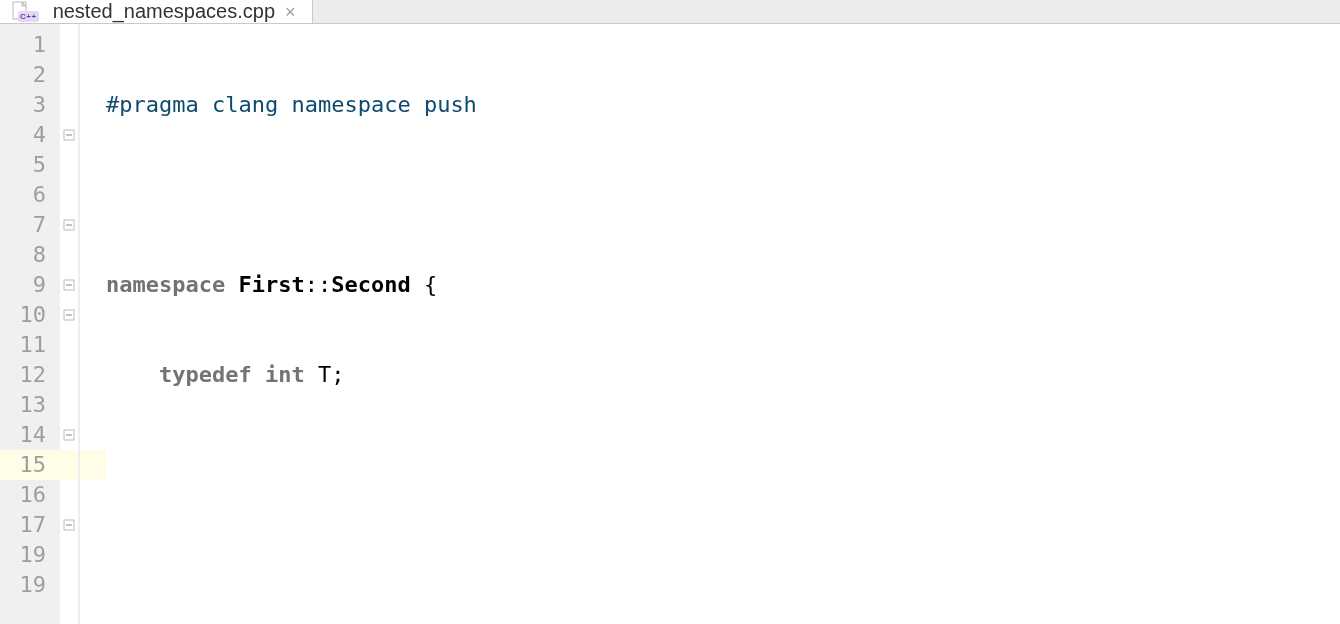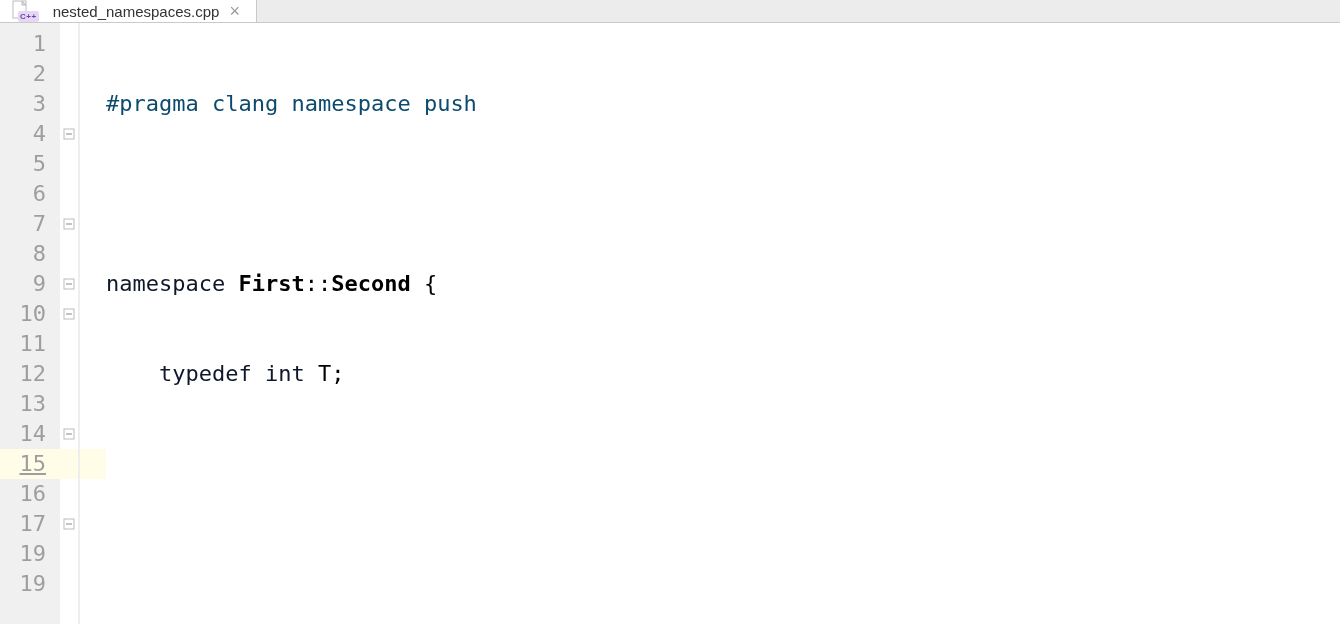--- a/index.html
+++ b/index.html
@@ -2,41 +2,41 @@
 <html><head>
 <meta charset="utf-8">
 <style>
   * { box-sizing: border-box; }
   html, body { margin: 0; padding: 0; width: 1340px; height: 624px; overflow: hidden; font-family: "Menlo", "Consolas", "Monaco", monospace; }
   .root { width: 1340px; height: 624px; display: flex; flex-direction: column; background: #fff; }
   
   .tabbar { height: 44px; background: #ececec; border-bottom: 1px solid #c9c9c9; display: flex; align-items: stretch; }
   .tab { display: flex; align-items: center; gap: 8px; background: #fff; border-right: 1px solid #c9c9c9; padding: 0 14px 0 10px; }
   .tab .icon { width: 22px; height: 22px; display: flex; align-items: center; justify-content: center; }
-  .tab .label { font-family: -apple-system, "Segoe UI", Arial, sans-serif; font-size: 15px; color: #333; }
+  .tab .label { font-family: -apple-system, "Segoe UI", Arial, sans-serif; font-size: 20px; color: #333; }
   .tab .close { font-family: Arial, sans-serif; color: #9a9a9a; font-size: 18px; line-height: 1; padding: 0 2px; }
 
   .editor { flex: 1; display: flex; font-size: 22px; line-height: 30px; }
   .gutter { width: 60px; background: #f0f0f0; border-right: 0; text-align: right; padding-top: 6px; }
   .gutter .ln { color: #9e9e9e; padding-right: 14px; height: 30px; font-family: "Menlo","Consolas",monospace; }
   
   .foldcol { width: 18px; padding-top: 6px; }
   .foldcol .fs { height: 30px; display:flex; align-items:center; justify-content:center; position:relative; }
   .foldmark { width: 12px; height: 12px; }
   .foldmark svg { display:block; }
   
   .marginline { width: 28px; border-left: 2px solid #eee; padding-top:6px; }
   .marginline .ml { height:30px; }
 
   .code { flex: 1; padding-top: 6px; white-space: pre; overflow: hidden; }
   .codeline { height: 30px; }
   .hlrow { background: #fffde7; }
-  .hlrow-gutter { background: #fffde7; text-decoration: underline; }
+  .hlrow-gutter { background: #fffde7; }
   
-  .kw { color: #0f172a; font-weight: normal; }
+  .kw { color: #737373; font-weight: bold; }
   .kw2 { color: #0c4a6e; }
   .str { color: #008000; font-weight: bold; }
   .punct { color: #000; }
   .teal { color: #000000; font-weight: bold; }
   
   .cpp-badge { font-family: Arial, sans-serif; font-size: 8px; font-weight:bold; background:#e6d7f5; color:#6a3fae; border-radius:2px; padding:1px 2px; letter-spacing:0.5px; }
 </style>
 </head>
 <body>
 

